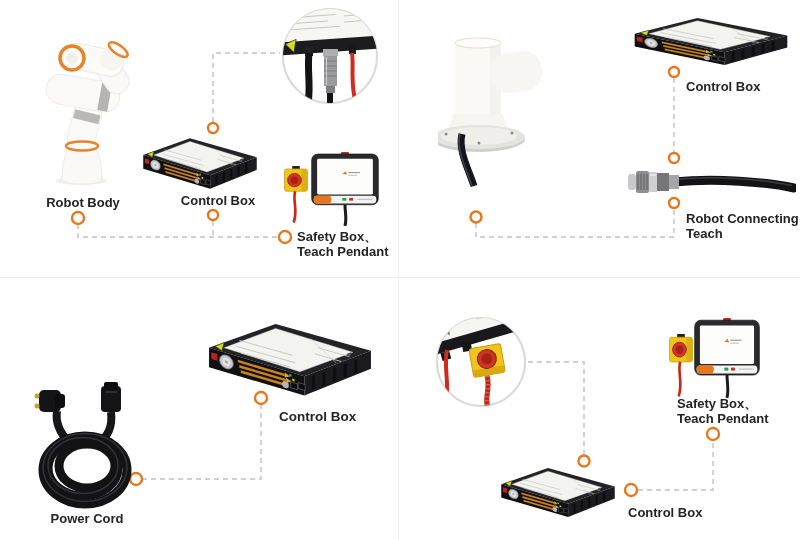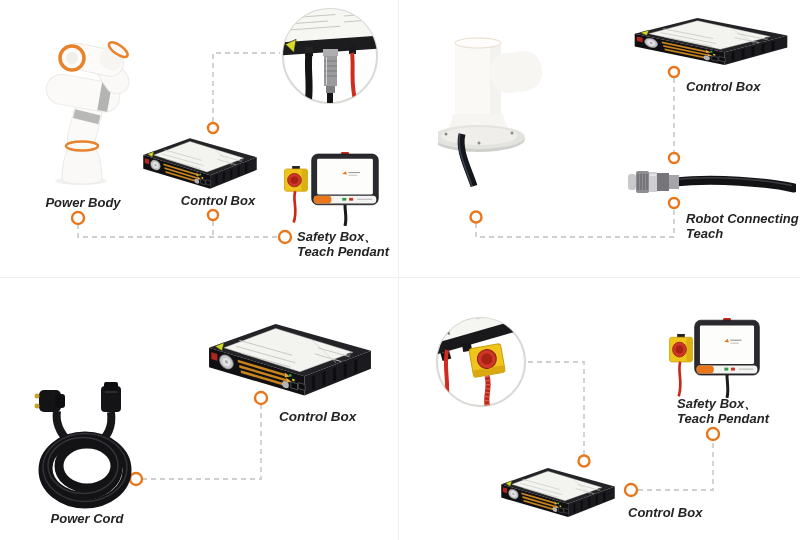--- a/index.html
+++ b/index.html
@@ -4,21 +4,21 @@
 <style>
   html,body { margin:0; padding:0; background:#ffffff; }
   .stage {
     position:relative; width:800px; height:540px; background:#ffffff;
     font-family:"Liberation Sans", sans-serif; overflow:hidden;
   }
   .abs { position:absolute; }
   .quad { position:absolute; inset:0; pointer-events:none; }
   .lbl {
     position:absolute; font-weight:700; font-size:13px; color:#242424;
-    line-height:15px; white-space:nowrap;font-style:italic;
+    line-height:15px; white-space:nowrap;
   }
   .lbl.center { text-align:center; }
   .lbl .ln { display:block; }
   .divider-v { position:absolute; left:398px; top:0; width:1px; height:540px; background:#efefec; }
   .divider-h { position:absolute; left:0; top:277px; width:800px; height:1px; background:#efefec; }
 </style>
 </head>
 <body>
 
 <div class="stage">
@@ -196,21 +196,21 @@
       </g>
     </svg>
 
     <svg class="abs" style="left:283px;top:166px" width="26" height="58" viewBox="0 0 34 78" preserveAspectRatio="none">
       <use href="#g-safety-box"></use>
     </svg>
     <svg class="abs" style="left:311px;top:152px" width="68" height="74" viewBox="0 0 100 108" preserveAspectRatio="none">
       <use href="#g-pendant"></use>
     </svg>
 
-    <div class="lbl center" style="left:33px;top:195px;width:100px">Power Body</div>
+    <div class="lbl center" style="left:33px;top:195px;width:100px">Robot Body</div>
     <div class="lbl center" style="left:168px;top:193px;width:100px">Control Box</div>
     <div class="lbl" style="left:297px;top:229px">
       <span class="ln">Safety Box、</span>
       <span class="ln">Teach Pendant</span>
     </div>
   </section>
 
   <section class="quad">
 
     <svg class="abs" style="left:438px;top:34px" width="106" height="158" viewBox="0 0 106 158">

